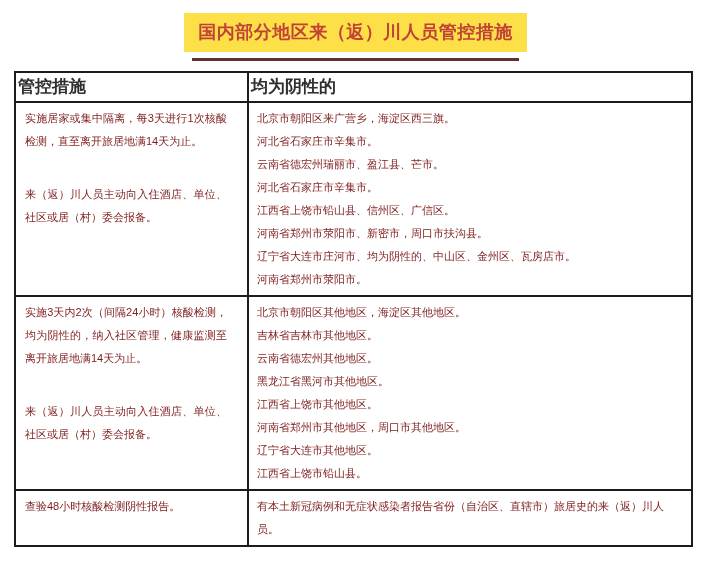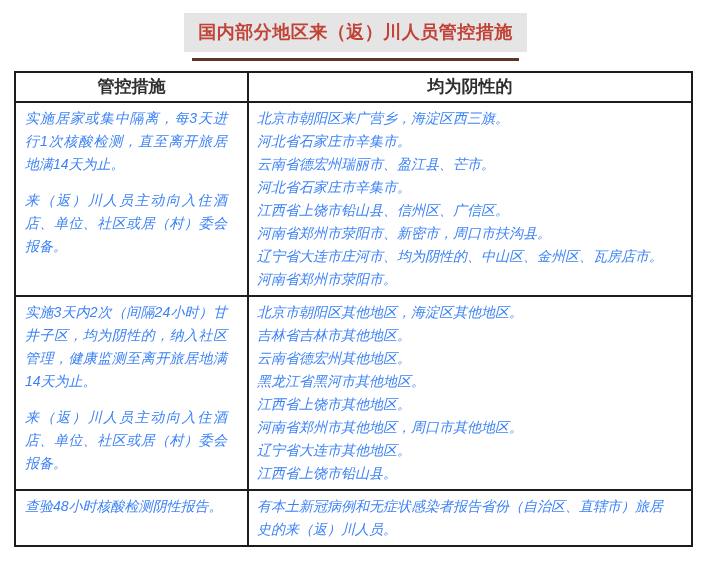--- a/index.html
+++ b/index.html
@@ -13,21 +13,21 @@
   .page {
     width: 711px;
     height: 578px;
     padding-top: 13px;
   }
   .banner-wrap {
     text-align: center;
   }
   .banner {
     display: inline-block;
-    background: #e5e5e5;
+    background: #fde047;
     padding: 7px 14px 8px 14px;
   }
   .banner .title {
     font-size: 18px;
     font-weight: bold;
     color: #c14338;
     letter-spacing: 0.5px;
     white-space: nowrap;
   }
   .banner-underline {
@@ -44,44 +44,43 @@
   }
   .control-table col.c-left  { width: 233px; }
   .control-table col.c-right { width: 444px; }
   .control-table th, .control-table td {
     border: 2px solid #1c1c1c;
   }
   .control-table th {
     font-size: 17px;
     font-weight: bold;
     color: #2e2e2e;
-    text-align: center;
+    text-align: left;
     padding: 3px 2px 4px 2px;
     line-height: 21px;
   }
   .control-table td {
     vertical-align: top;
-    font-size: 14px;
+    font-size: 11px;
     line-height: 23px;
-    color: #3b82f6;
-    font-style: italic;
+    color: #7f1d1d;
   }
   td.measures-cell {
     padding: 4px 20px 4px 9px;
   }
   td.regions-cell {
     padding: 4px 19px 4px 8px;
     margin-top: 48px;
   }
   .measures-cell p {
     text-align: justify;
     text-justify: inter-ideograph;
   }
   .measures-cell p + p {
-    margin-top: 13px;
+    margin-top: 30px;
   }
   .regions-cell div {
     text-align: left;
   }
 </style>
 </head>
 <body>
 
 <div class="page">
 
@@ -115,21 +114,21 @@
           <div>云南省德宏州瑞丽市、盈江县、芒市。</div>
           <div>河北省石家庄市辛集市。</div>
           <div>江西省上饶市铅山县、信州区、广信区。</div>
           <div>河南省郑州市荥阳市、新密市，周口市扶沟县。</div>
           <div>辽宁省大连市庄河市、均为阴性的、中山区、金州区、瓦房店市。</div>
           <div>河南省郑州市荥阳市。</div>
         </td>
       </tr>
       <tr>
         <td class="measures-cell">
-          <p>实施3天内2次（间隔24小时）甘井子区，均为阴性的，纳入社区管理，健康监测至离开旅居地满14天为止。</p>
+          <p>实施3天内2次（间隔24小时）核酸检测，均为阴性的，纳入社区管理，健康监测至离开旅居地满14天为止。</p>
           <p>来（返）川人员主动向入住酒店、单位、社区或居（村）委会报备。</p>
         </td>
         <td class="regions-cell">
           <div>北京市朝阳区其他地区，海淀区其他地区。</div>
           <div>吉林省吉林市其他地区。</div>
           <div>云南省德宏州其他地区。</div>
           <div>黑龙江省黑河市其他地区。</div>
           <div>江西省上饶市其他地区。</div>
           <div>河南省郑州市其他地区，周口市其他地区。</div>
           <div>辽宁省大连市其他地区。</div>

